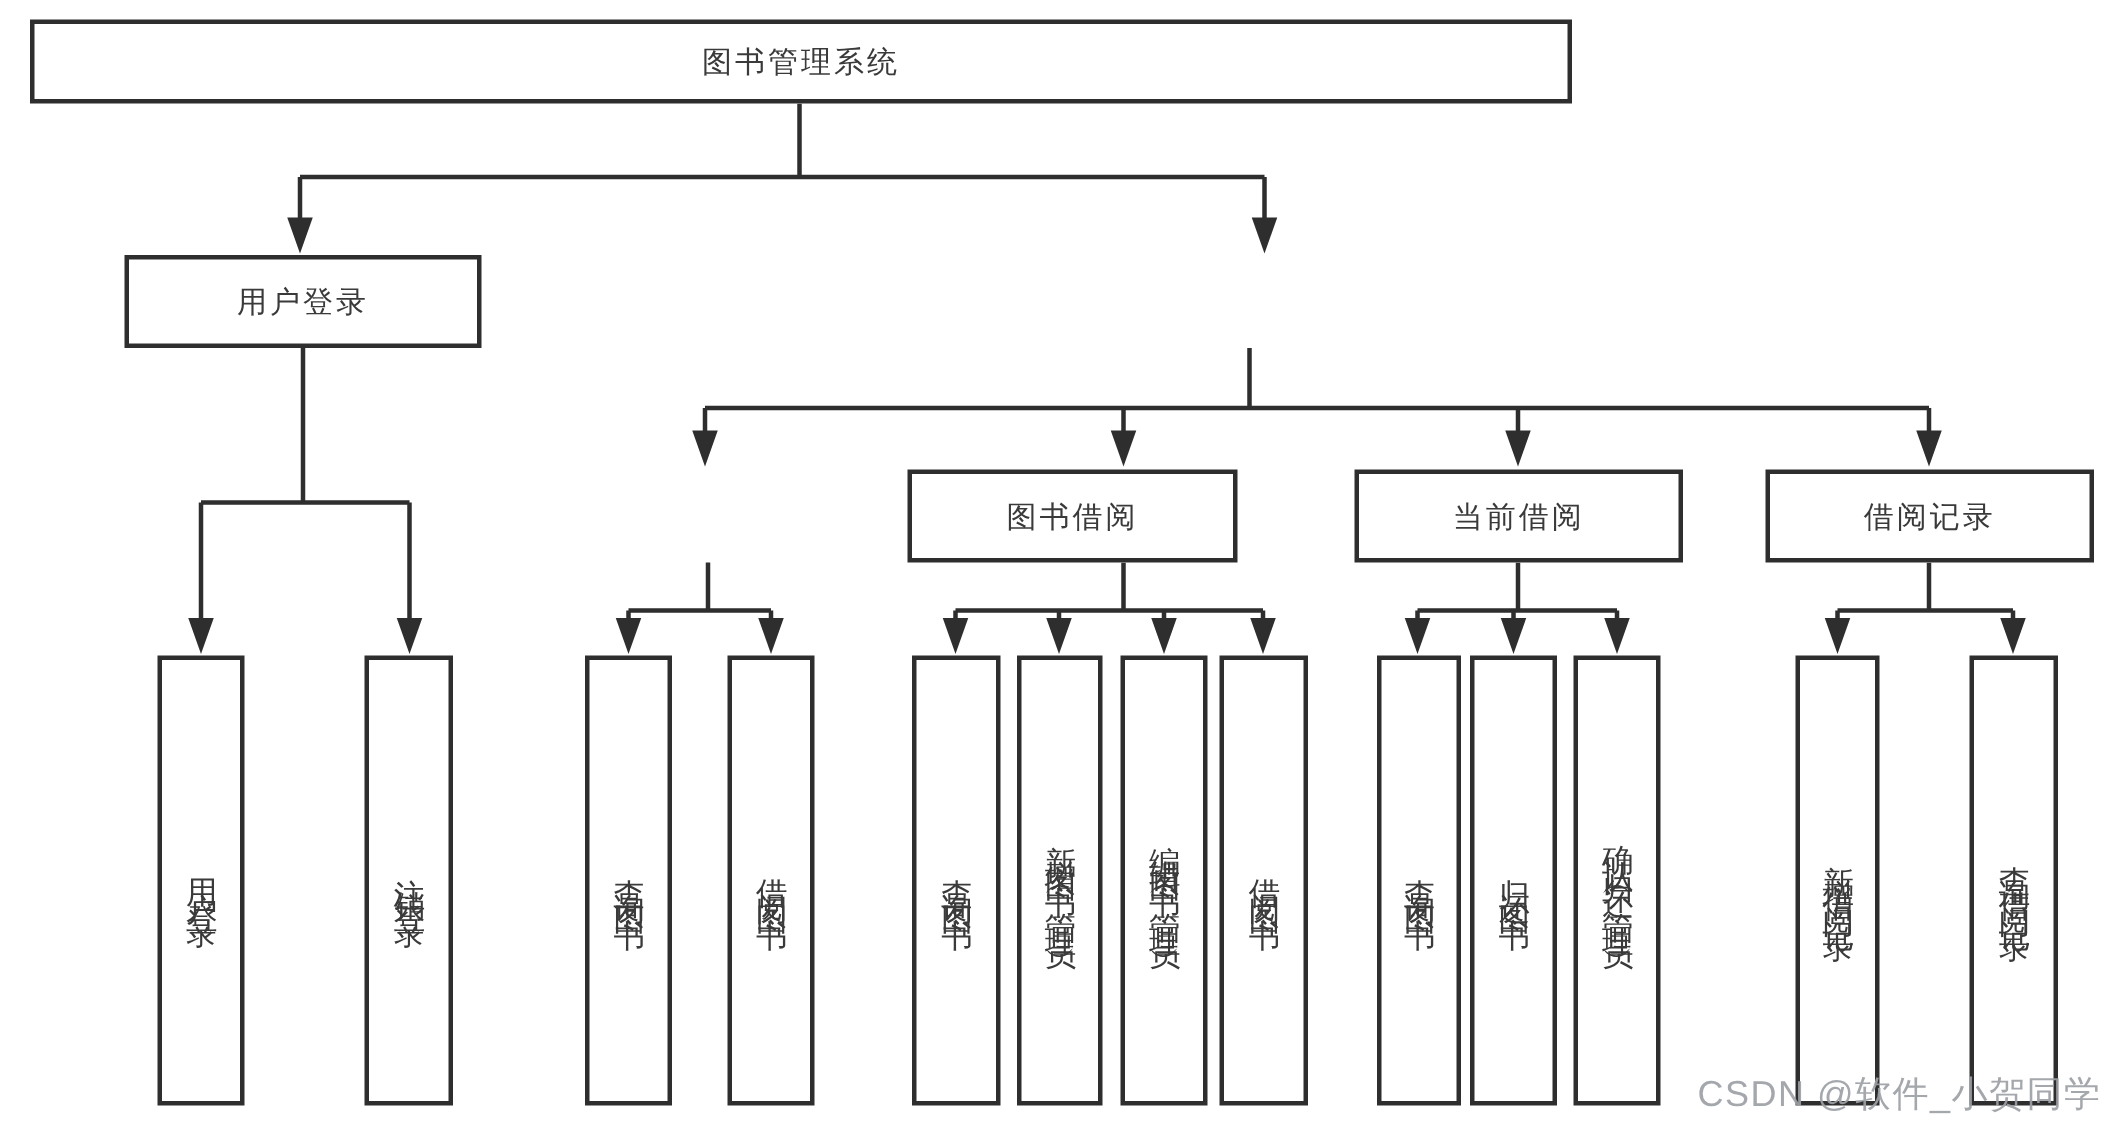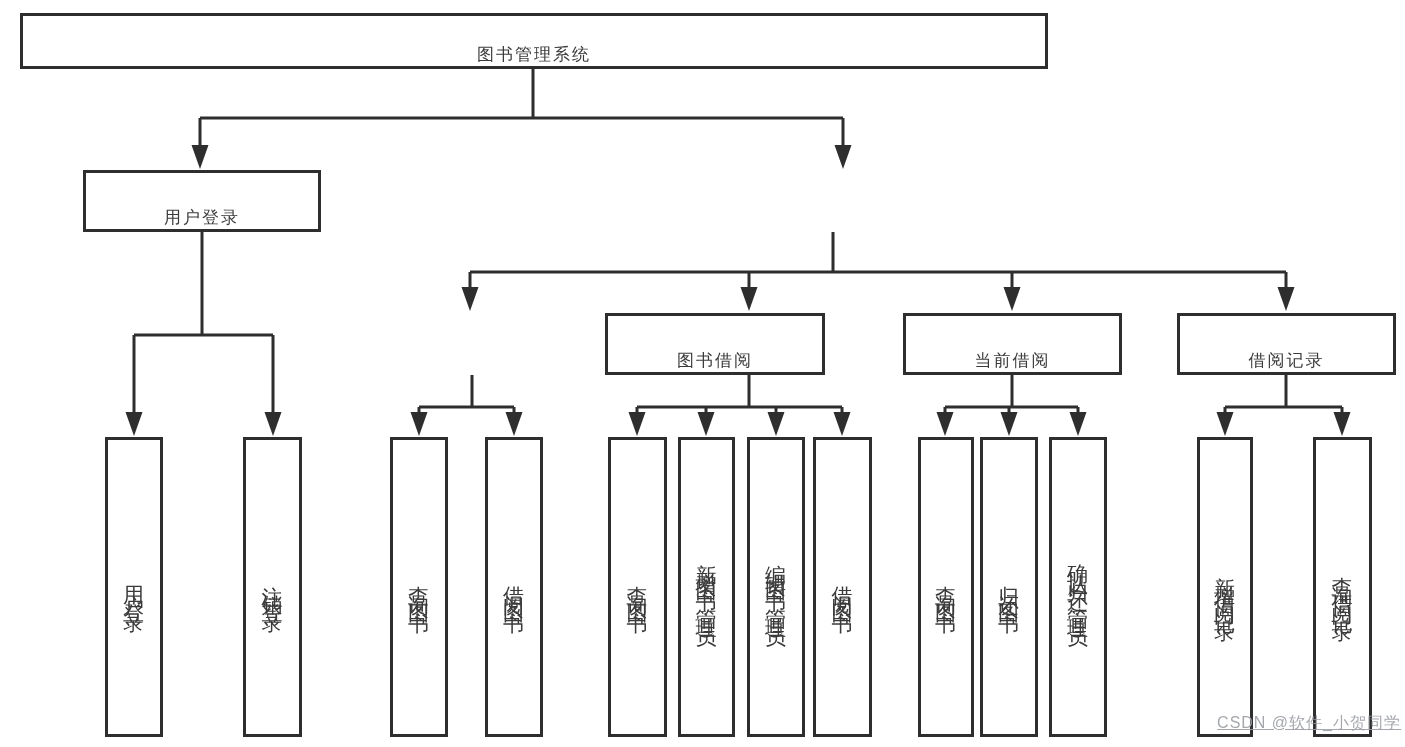--- a/index.html
+++ b/index.html
@@ -6,30 +6,29 @@
   .stage{
     position:relative;width:1405px;height:747px;background:#ffffff;
     font-family:"Liberation Sans","DejaVu Sans",sans-serif;overflow:hidden;
   }
   svg.wires{position:absolute;left:0;top:0;z-index:1;}
   .node{
     position:absolute;background:#ffffff;border:3px solid #2e2e2e;
     box-sizing:border-box;display:flex;align-items:center;justify-content:center;
     color:#3a3a3a;z-index:2;
   }
-  .node.h{font-size:17px;letter-spacing:2px;white-space:nowrap;align-items:flex-end;}
+  .node.h{font-size:20px;letter-spacing:2px;white-space:nowrap;}
   .node.v span{
     writing-mode:vertical-rl;text-orientation:mixed;
     font-size:21px;letter-spacing:9px;line-height:1;color:#3a3a3a;
   }
   .watermark{
     position:absolute;top:713px;right:4px;z-index:5;
-    font-size:16px;letter-spacing:1px;color:rgba(156,159,165,0.92);
+    font-size:24px;letter-spacing:1px;color:rgba(156,159,165,0.92);
     white-space:nowrap;
-    text-decoration:underline;
   }
 </style>
 </head>
 <body>
 
 <div class="stage">
 
   <svg class="wires" width="1405" height="747" aria-hidden="true">
     <path fill="none" stroke="#2e2e2e" stroke-width="3" d="M533 69 V118 M200 118 H843 M200 118 V146 M843 118 V146
              M202 232 V335 M134 335 H273 M134 335 V413 M273 335 V413

